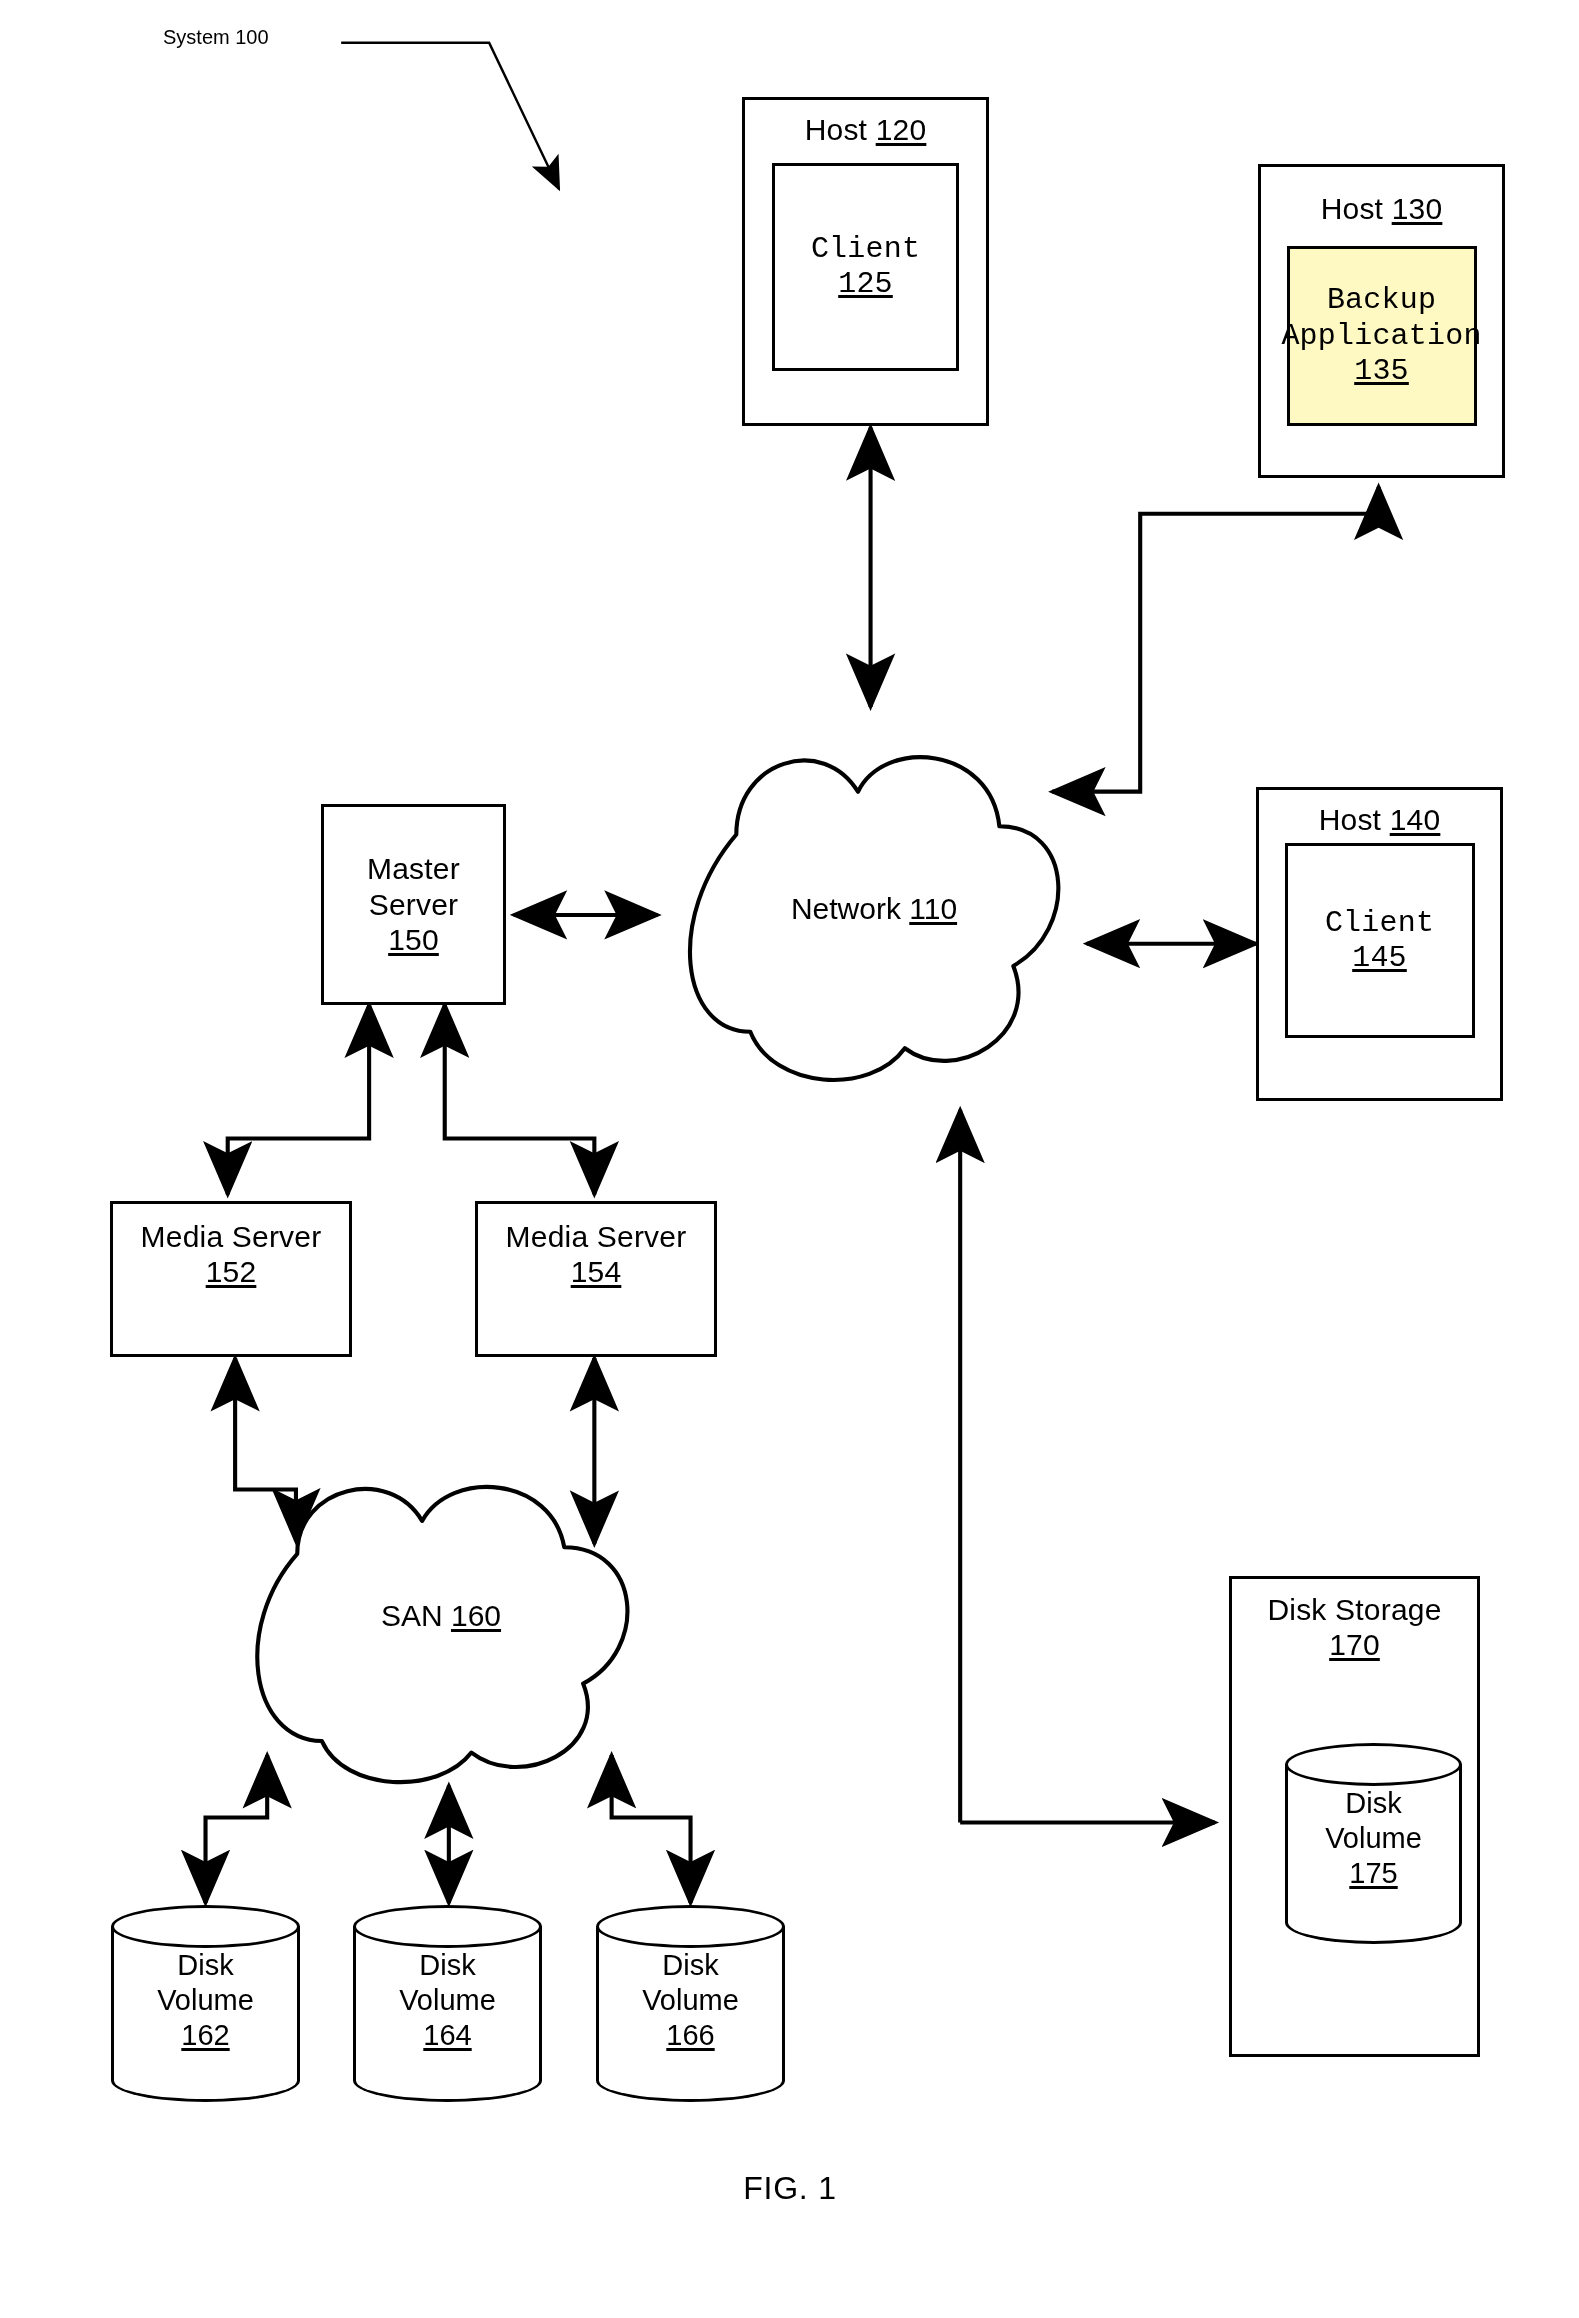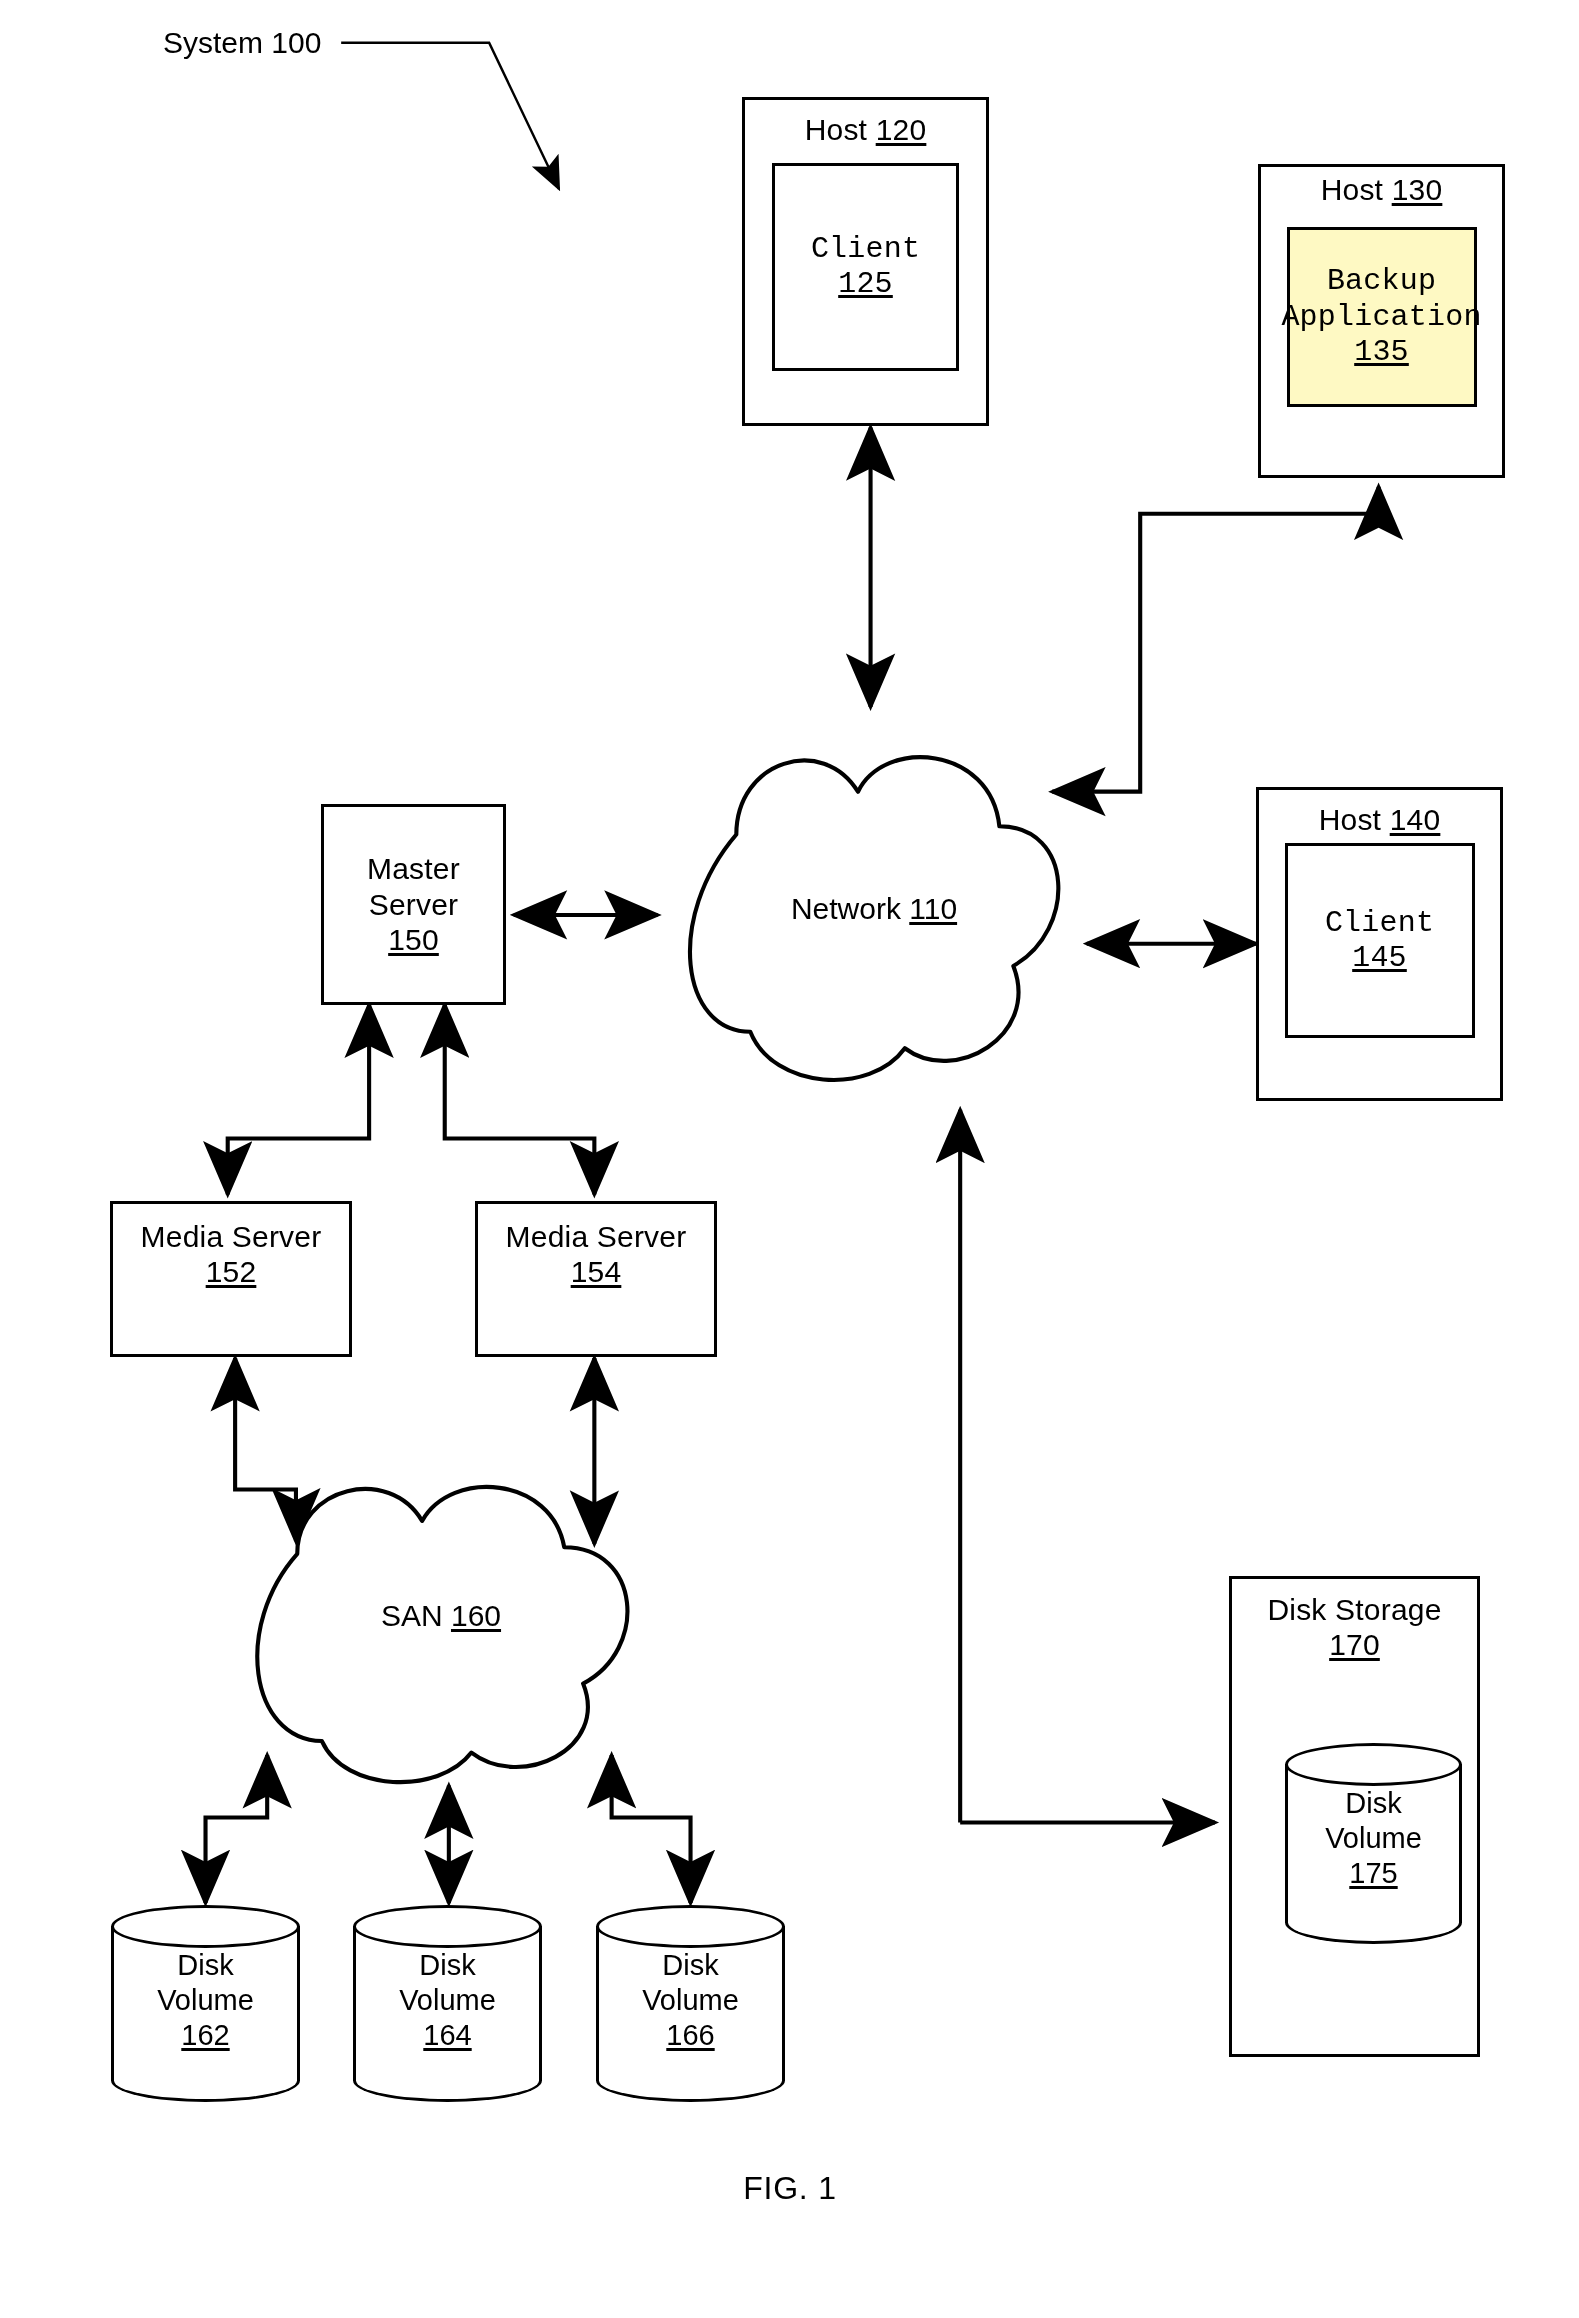--- a/index.html
+++ b/index.html
@@ -113,21 +113,21 @@
 
   .caption {
     position: absolute;
     text-align: center;
     font-size: 32px;
     letter-spacing: 0.8px;
     white-space: nowrap;
   }
   .sys-label {
     position: absolute;
-    font-size: 30px;
+    font-size: 20px;
     white-space: nowrap;
   }
 </style>
 </head>
 <body>
 
 <div id="figure-root">
 
   <svg id="wire-layer" viewBox="0 0 1922 2821" xmlns="http://www.w3.org/2000/svg">
     <defs>
@@ -201,21 +201,21 @@
     </div>
     <div class="inner-box" style="width:181px; height:202px; margin-top:8.2px; display:flex; flex-direction:column;
                 align-items:center; justify-content:center; background:#fff;">
       <div class="node-label t-inner">
         <div>Client</div>
         <div class="num">125</div>
       </div>
     </div>
   </div>
 
-  <div class="node box" style="left:1258px; top:164px; width:247px; height:314px; padding-top:5px;">
+  <div class="node box" style="left:1258px; top:164px; width:247px; height:314px; padding-top:24px;">
     <div class="node-label t-outer">
       <span>Host </span><span class="num">130</span>
     </div>
     <div class="inner-box" style="width:184px; height:174px; margin-top:20px; display:flex; flex-direction:column;
                 align-items:center; justify-content:center; background:#fef9c3;">
       <div class="node-label t-inner">
         <div>Backup</div>
         <div>Application</div>
         <div class="num">135</div>
       </div>

